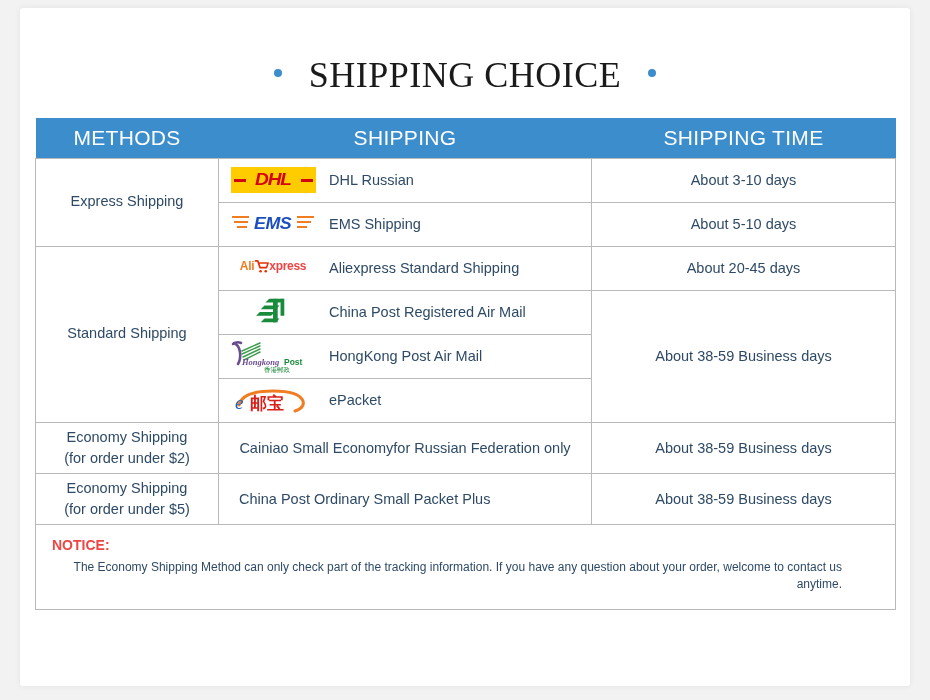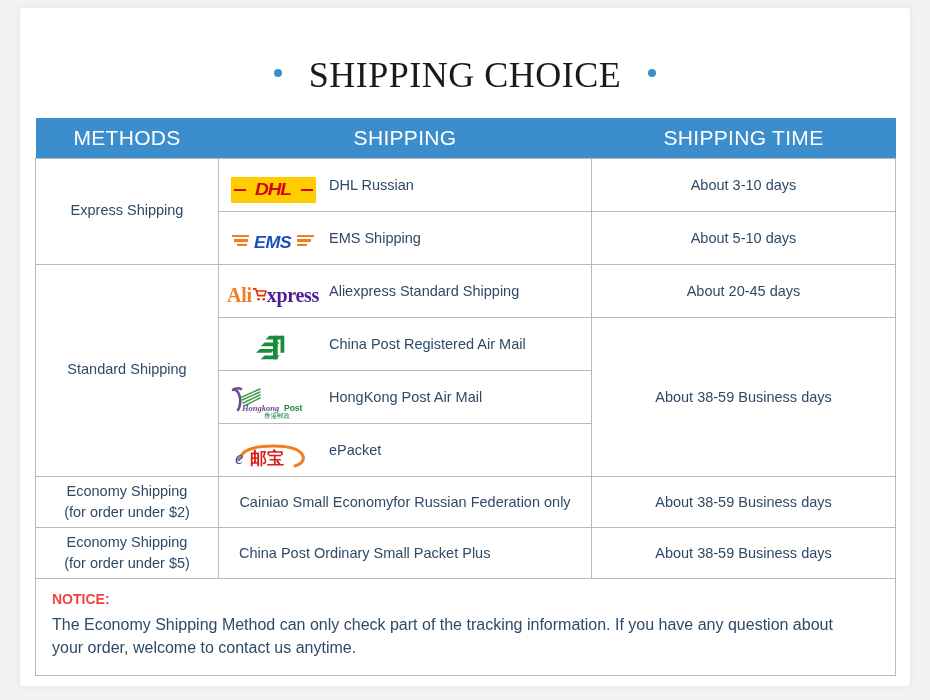--- a/index.html
+++ b/index.html
@@ -125,21 +125,20 @@
   }
 
   
   .logo-slot {
     width: 92px;
     min-width: 92px;
     height: 34px;
     display: flex;
     align-items: center;
     justify-content: center;
-    margin-top: 10px;
   }
 
   
   .logo-dhl {
     width: 85px; height: 26px;
     background: #ffcc00;
     display: flex; align-items: center; justify-content: center;
     position: relative;
   }
   .logo-dhl .dhl-word {
@@ -194,27 +193,27 @@
   .logo-ems .ems-bars-l i:nth-child(1) { width: 17px; }
   .logo-ems .ems-bars-l i:nth-child(2) { width: 14px; margin-left: 2px; }
   .logo-ems .ems-bars-l i:nth-child(3) { width: 10px; margin-left: 5px; }
   .logo-ems .ems-bars-r i:nth-child(1) { width: 17px; }
   .logo-ems .ems-bars-r i:nth-child(2) { width: 14px; }
   .logo-ems .ems-bars-r i:nth-child(3) { width: 10px; }
 
   
   .logo-ali {
     display: flex; align-items: flex-start;
-    font-family: Liberation Serif, serif;
+    font-family: Liberation Sans, sans-serif;
     font-weight: bold;
-    font-size: 20px;
+    font-size: 12px;
     letter-spacing: -0.3px;
   }
   .logo-ali .ali-a { color: #f47b20; }
-  .logo-ali .ali-x { color: #4c1d95; }
+  .logo-ali .ali-x { color: #ef4444; }
   .logo-ali .ali-cart { margin: 0 0px; }
 
   
   .logo-cpost { width: 40px; height: 32px; }
 
   
   .logo-hkp { width: 86px; height: 34px; }
 
   
   .logo-epacket { width: 84px; height: 28px; }
@@ -224,24 +223,25 @@
     padding: 12px 16px 16px 16px;
     text-align: left;
   }
   .notice-title {
     font-size: 14px;
     font-weight: bold;
     color: #ef4444;
     margin-bottom: 6px;
   }
   .notice-body {
-    font-size: 16px;
+    font-size: 12px;
     color: #2e4a66;
     line-height: 1.45;
     max-width: 790px;
+    text-align: right;
   }
 </style>
 </head>
 <body>
 
 <div id="page">
   <div id="card">
 
     <div id="title-wrap">
       <span class="title-dot"></span>

